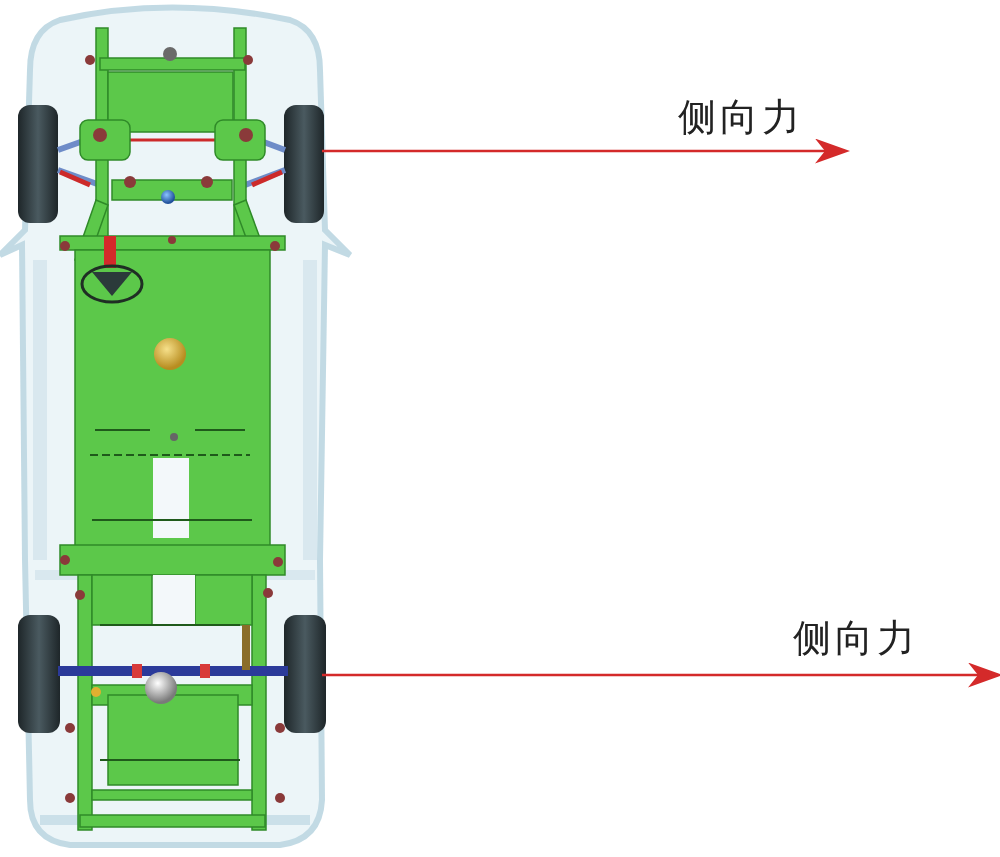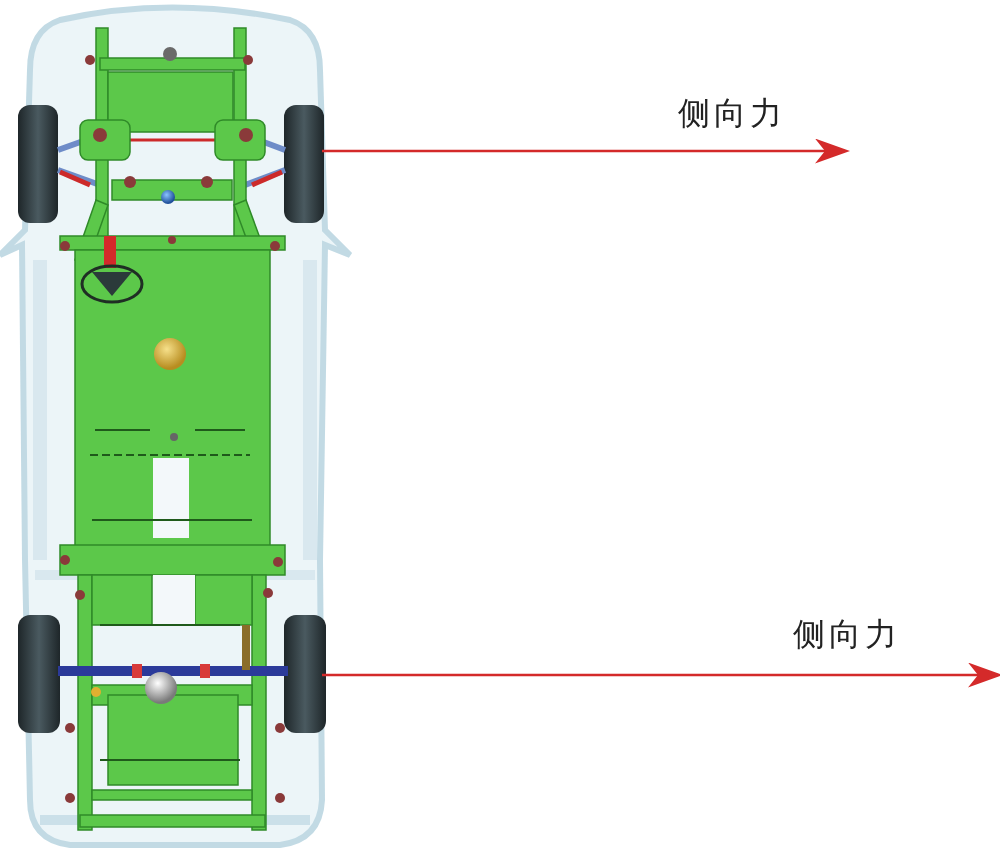--- a/index.html
+++ b/index.html
@@ -1,18 +1,18 @@
 <!DOCTYPE html>
 <html><head>
 <meta charset="utf-8">
 <style>
   html, body { margin:0; padding:0; background:#ffffff; }
   body { width:1000px; height:857px; position:relative; overflow:hidden; font-family:"DejaVu Sans", sans-serif; }
   #stage { position:absolute; left:0; top:0; width:1000px; height:857px; }
-  .label { position:absolute; font-size:32px; color:#222; letter-spacing:4px; font-family:"DejaVu Sans", sans-serif; white-space:nowrap; }
+  .label { position:absolute; font-size:38px; color:#222; letter-spacing:4px; font-family:"DejaVu Sans", sans-serif; white-space:nowrap; }
 </style>
 </head>
 <body>
 
 <div id="stage">
   <svg width="1000" height="857" viewBox="0 0 1000 857">
     <defs>
       <marker id="arrowhead" markerWidth="14" markerHeight="10" refX="12" refY="5" orient="auto">
         <path d="M0,0 L14,5 L0,10 L4,5 Z" fill="#d42a2a"></path>
       </marker>

